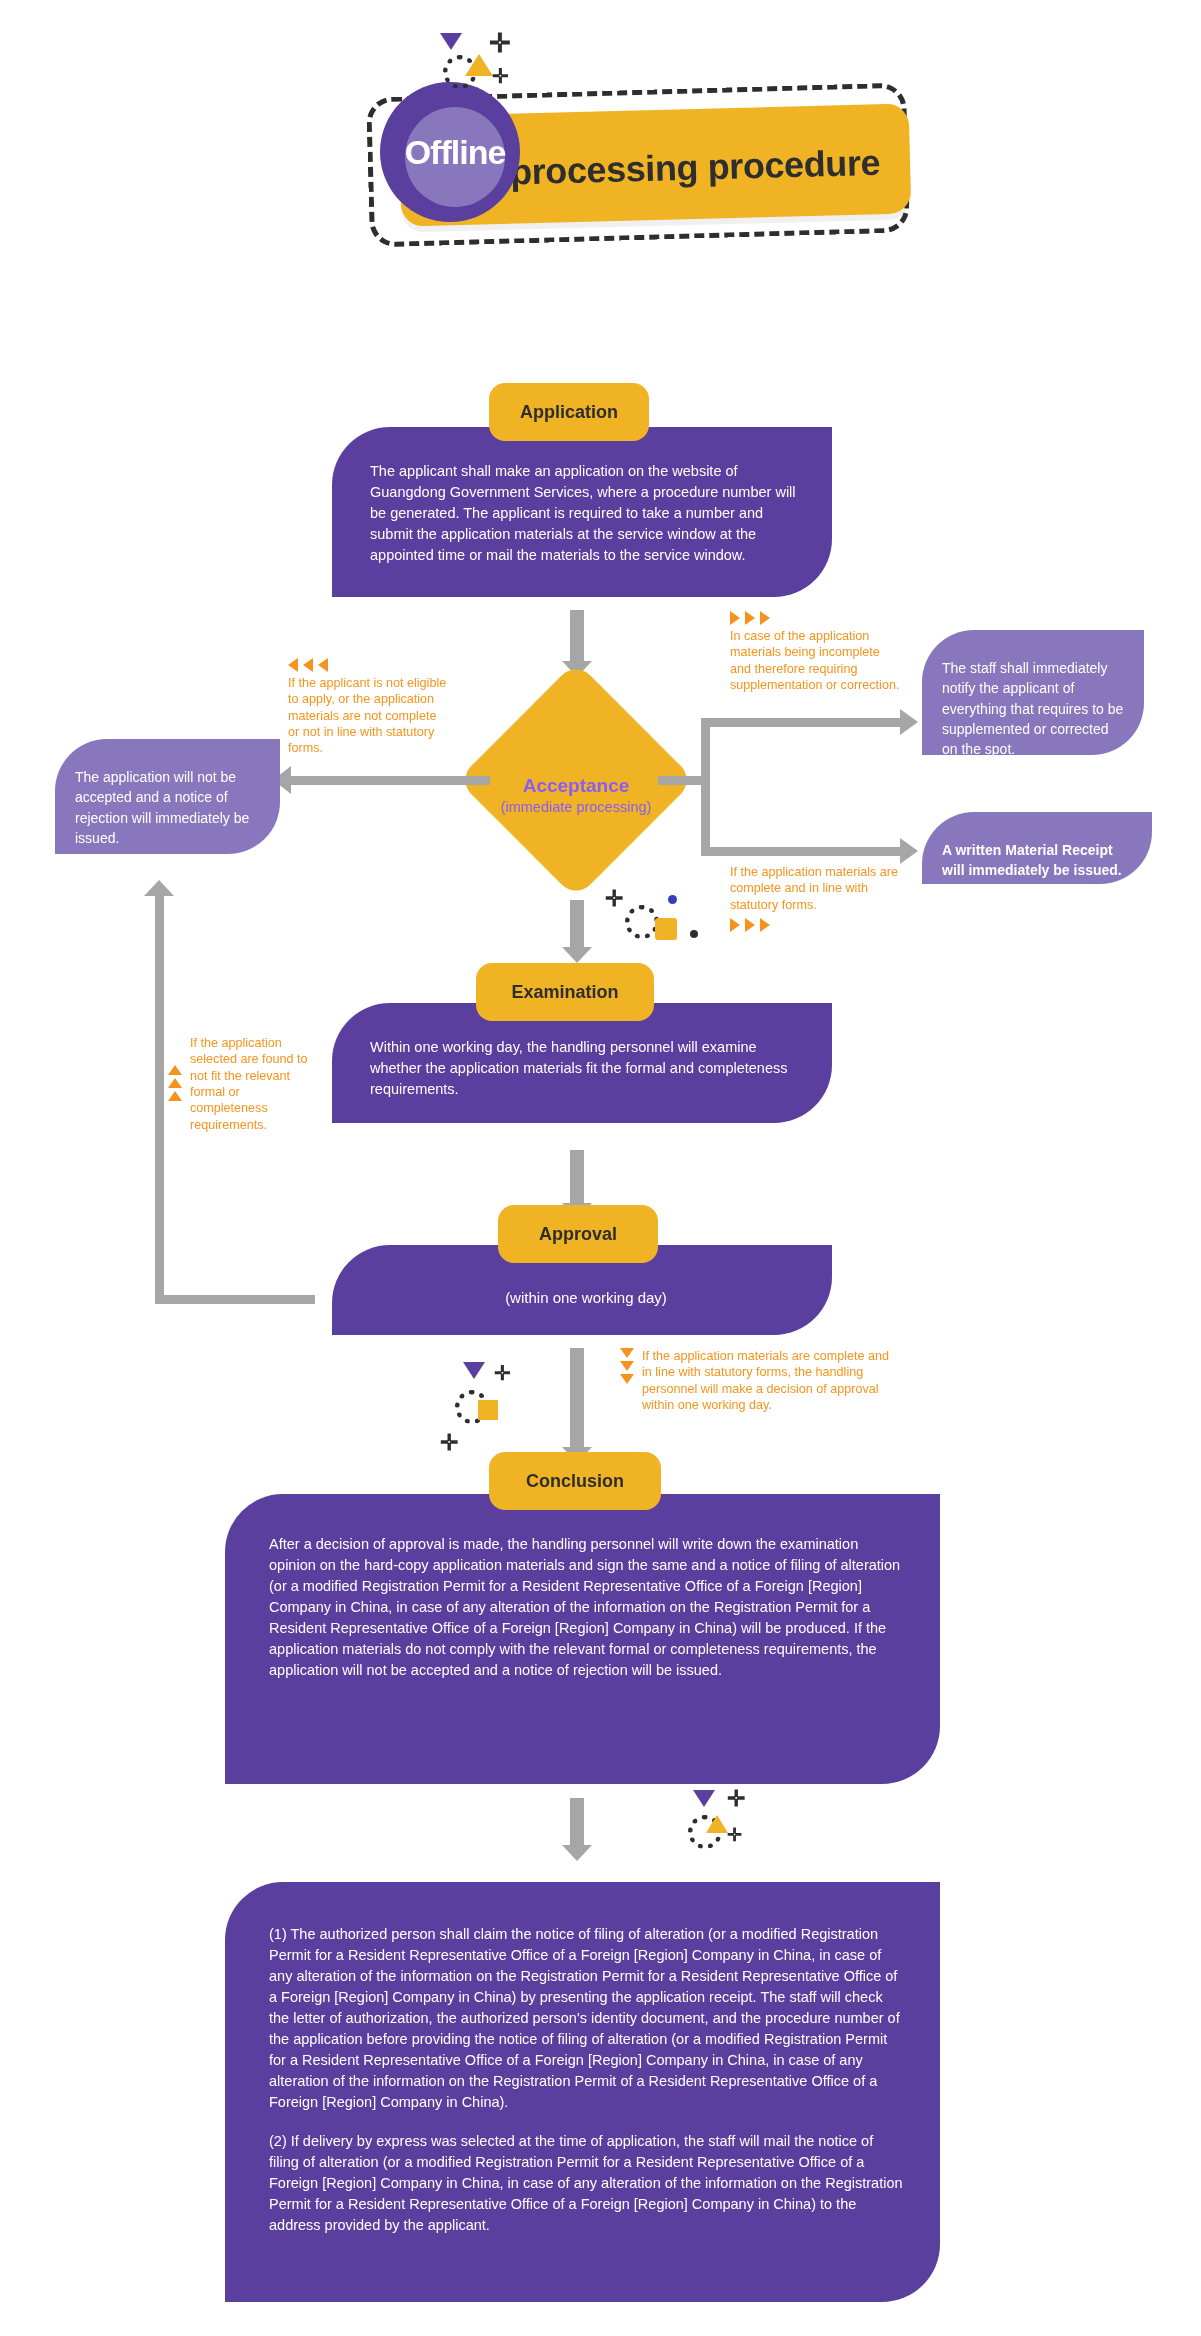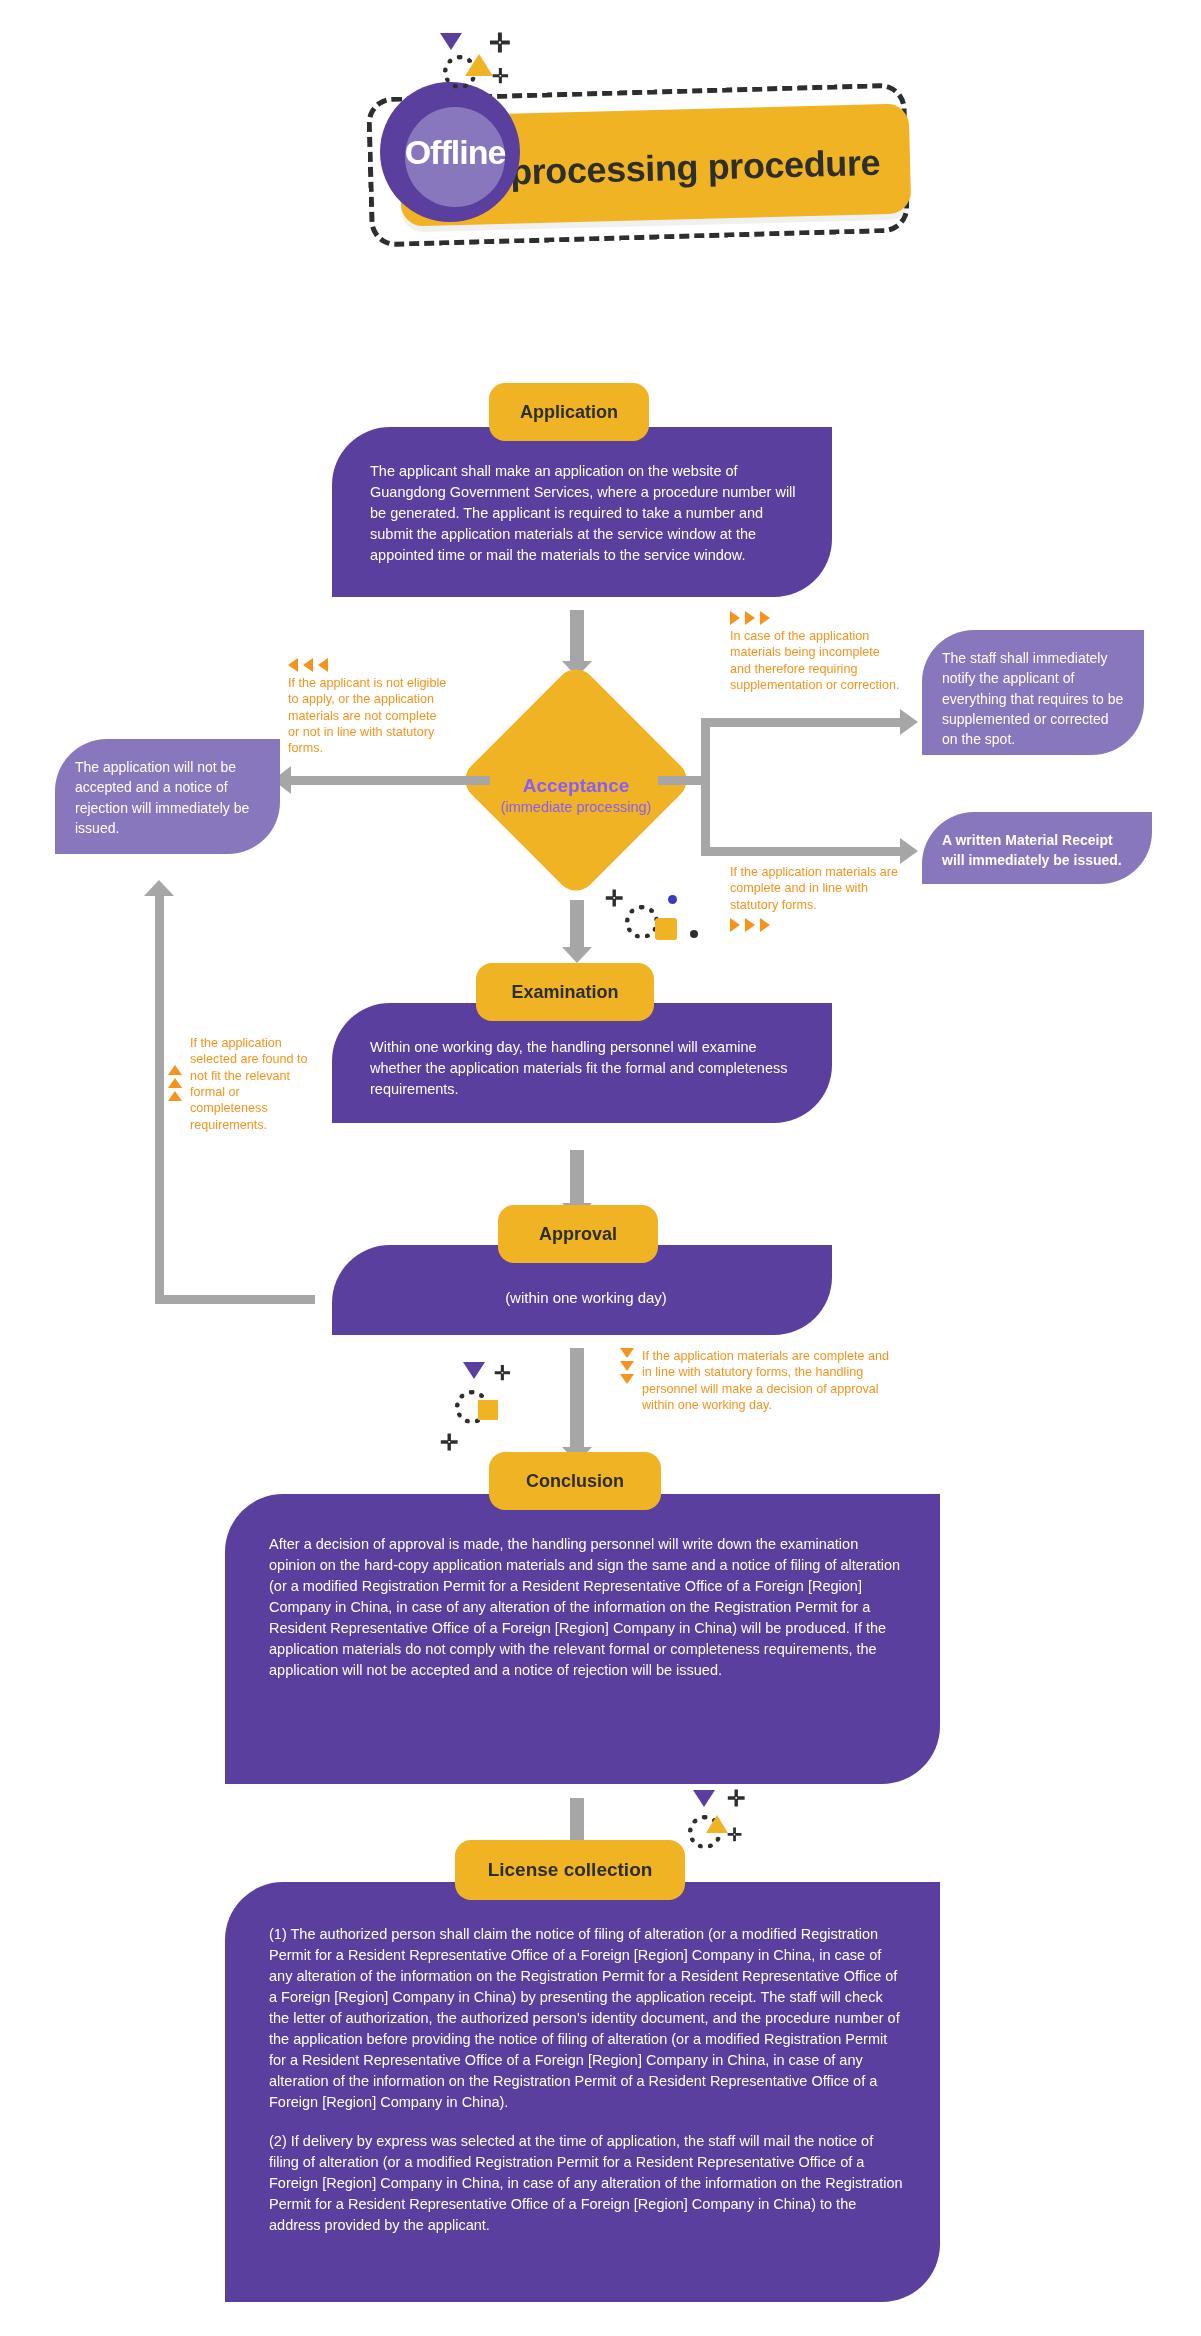--- a/index.html
+++ b/index.html
@@ -95,21 +95,21 @@
   .diamond-label .t1 { font-size:19px; font-weight:700; }
   .diamond-label .t2 { font-size:14.5px; margin-top:2px; }
 
   
   .callout {
     position:absolute; background:#8877bd; color:#ffffff;
     font-size:14px; line-height:1.45;
   }
   .callout.tl { border-top-left-radius:52px; }
   .callout.br { border-bottom-right-radius:52px; }
-  .callout .body { padding:18px 20px; }
+  .callout .body { padding:28px 20px; }
 
   
   .v-arrow { position:absolute; width:14px; background:#a6a6a6; }
   .v-arrow::after {
     content:""; position:absolute; left:-8px; bottom:-15px;
     border-left:15px solid transparent; border-right:15px solid transparent;
     border-top:16px solid #a6a6a6;
   }
   .h-line { position:absolute; height:9px; background:#a6a6a6; }
   .v-line { position:absolute; width:9px; background:#a6a6a6; }
@@ -281,15 +281,14 @@
   <div class="deco deco-dots" style="left:688px;top:1815px;"></div>
   <div class="deco deco-tri-up-y" style="left:706px;top:1815px;border-left-width:11px;border-right-width:11px;border-bottom-width:18px;"></div>
   <div class="deco deco-plus" style="left:727px;top:1826px;font-size:18px;">✛</div>
 
   <div class="panel tl br" style="left:225px;top:1882px;width:715px;height:420px;">
     <div class="body lower" style="padding:42px 36px 26px 36px;">
       <p>(1) The authorized person shall claim the notice of filing of alteration (or a modified Registration Permit for a Resident Representative Office of a Foreign [Region] Company in China, in case of any alteration of the information on the Registration Permit for a Resident Representative Office of a Foreign [Region] Company in China) by presenting the application receipt. The staff will check the letter of authorization, the authorized person's identity document, and the procedure number of the application before providing the notice of filing of alteration (or a modified Registration Permit for a Resident Representative Office of a Foreign [Region] Company in China, in case of any alteration of the information on the Registration Permit of a Resident Representative Office of a Foreign [Region] Company in China).</p>
       <p style="margin-top:18px;">(2) If delivery by express was selected at the time of application, the staff will mail the notice of filing of alteration (or a modified Registration Permit for a Resident Representative Office of a Foreign [Region] Company in China, in case of any alteration of the information on the Registration Permit for a Resident Representative Office of a Foreign [Region] Company in China) to the address provided by the applicant.</p>
     </div>
   </div>
-  <div class="chip" style="left:455px;top:1840px;width:230px;height:60px;font-size:19px;">License collection</div>
 
 </div>
 
 </body></html>

